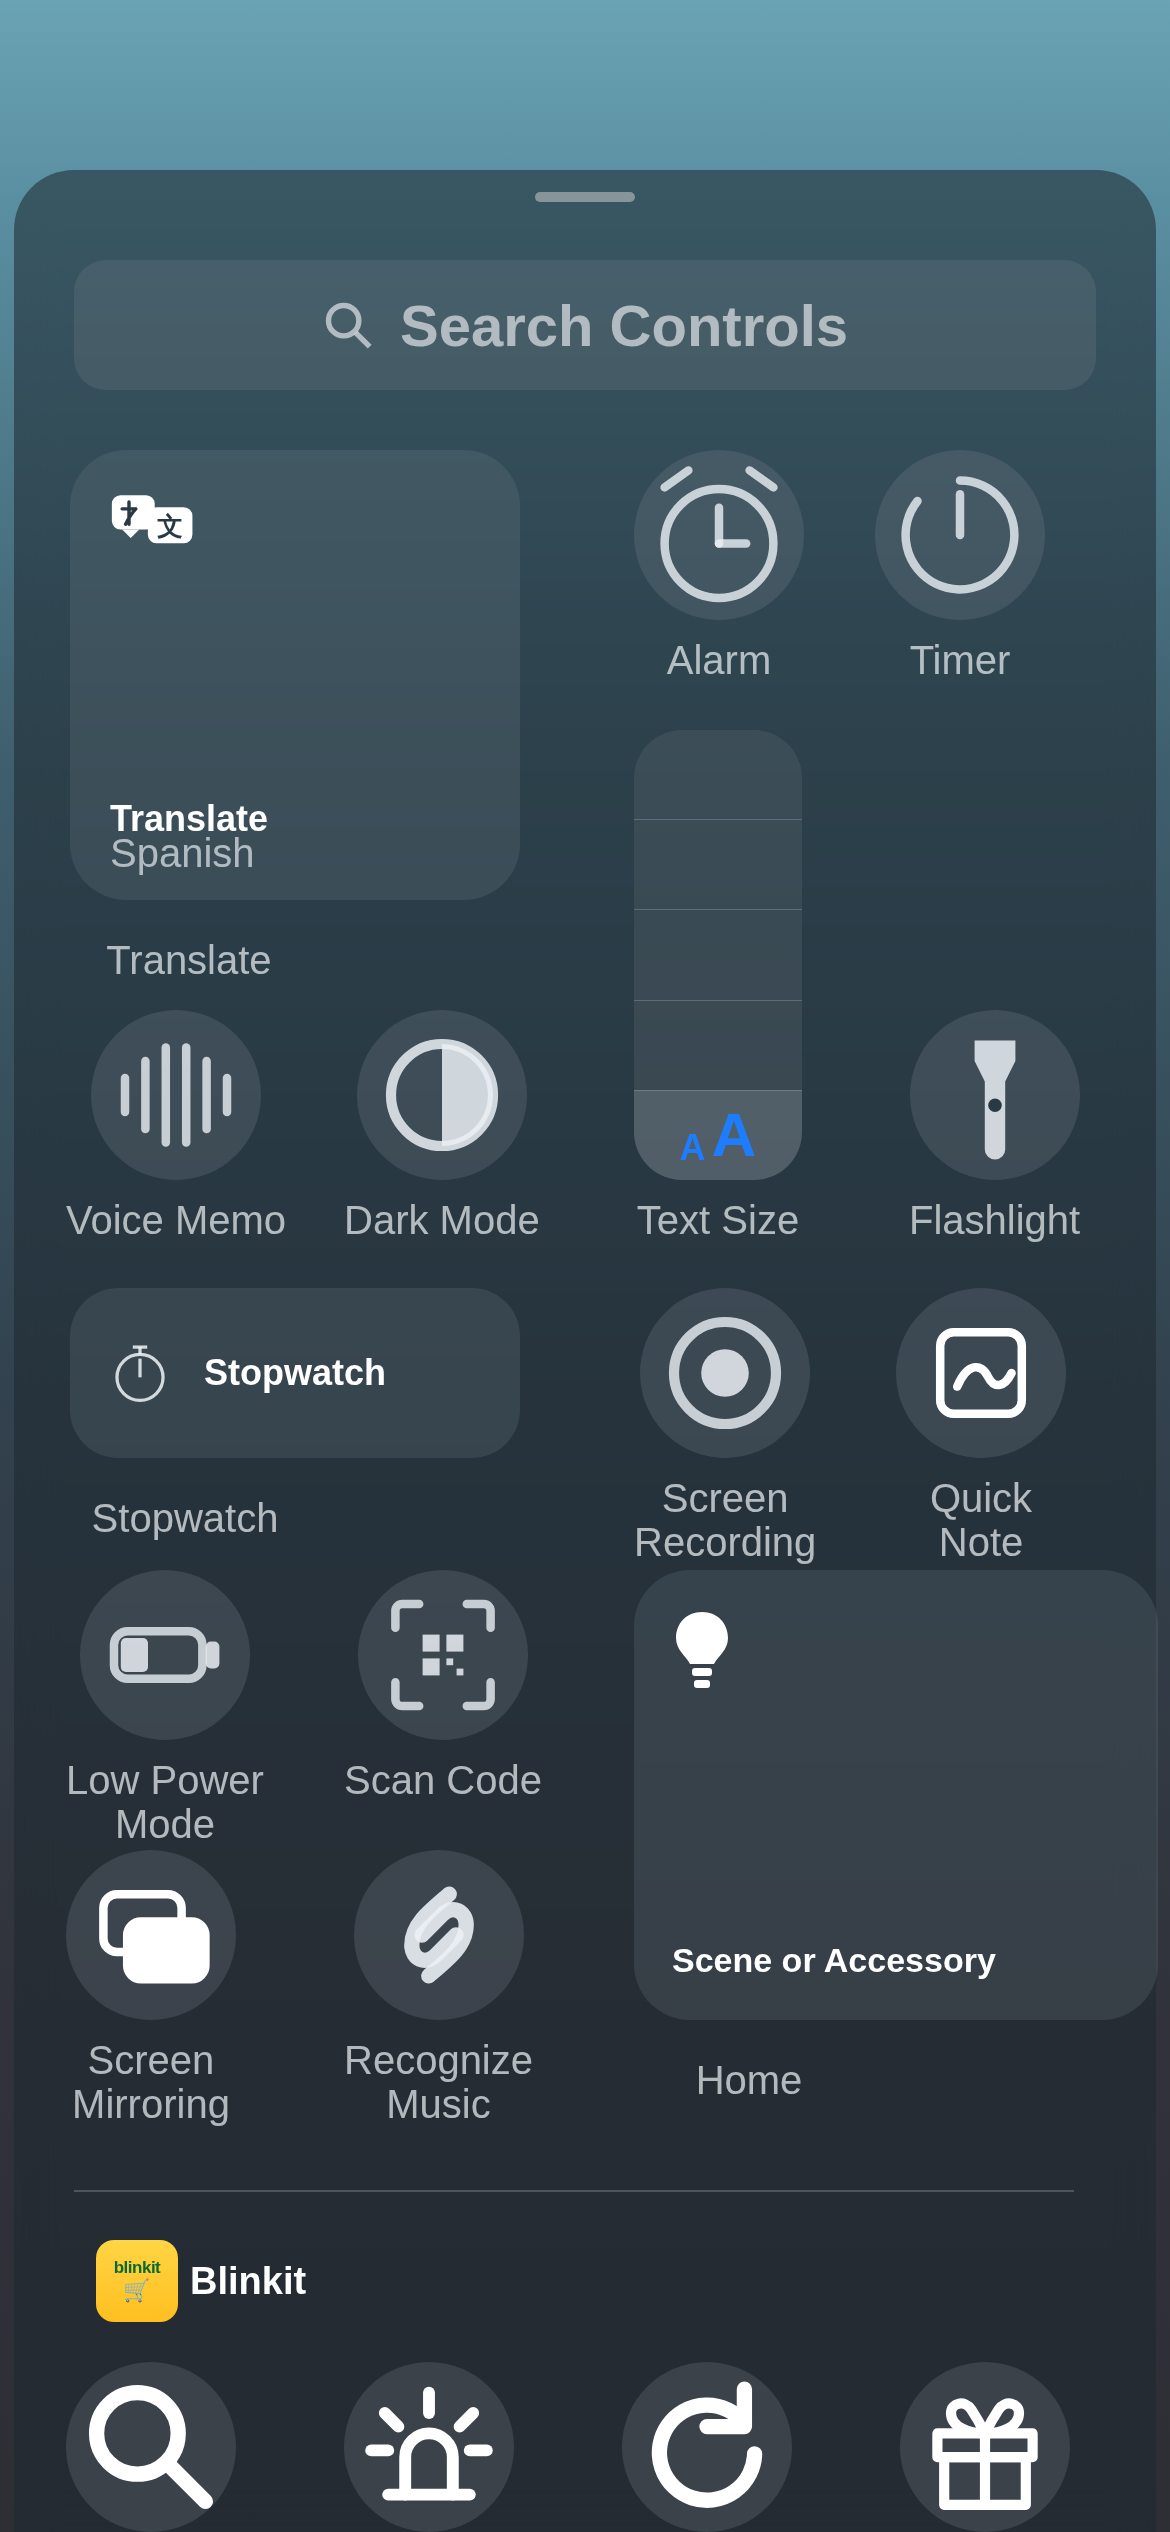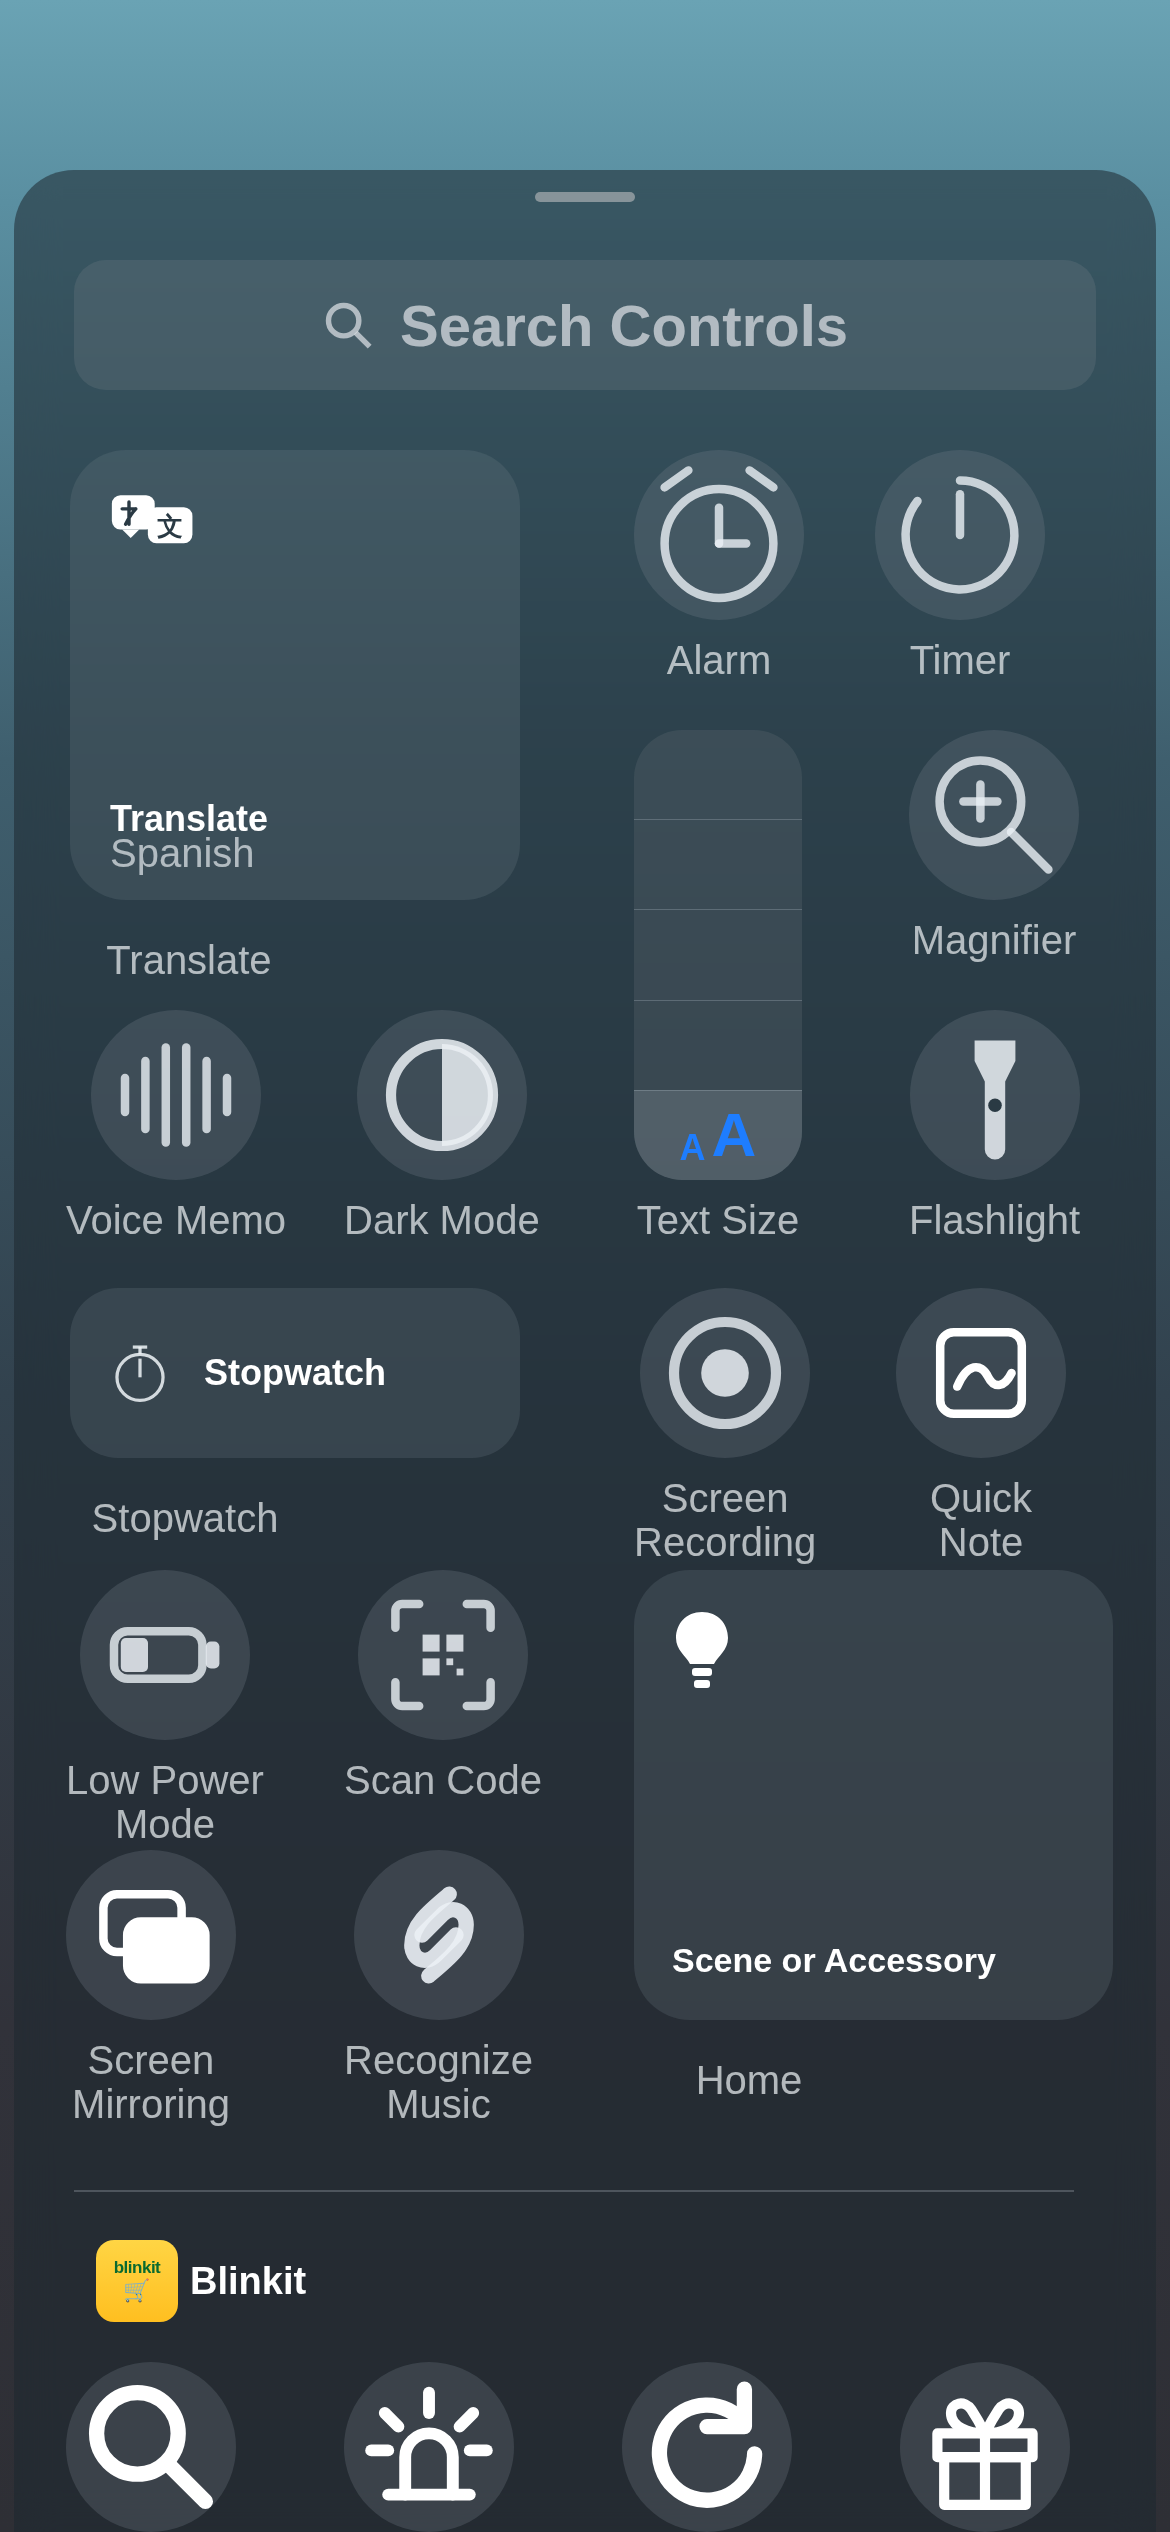--- a/index.html
+++ b/index.html
@@ -124,21 +124,21 @@
 
   .c-screenrec { left:560px; top:838px;}
   .c-quicknote { left:814px; top:838px;}
 
   .c-lowpower { left:-8px; top:1120px;}
   .c-scancode { left:270px; top:1120px;}
 
   
   .home {
     position:absolute; left:560px; top:1120px;
-    width:479px; height:450px;
+    width:524px; height:450px;
     border-radius:56px;
     background: rgba(120,130,140,0.22);
     padding: 38px;
   }
   .home svg { width:60px; height:90px; fill:#fff;}
   .home .hlabel { position:absolute; bottom:40px; left:38px; color:#fff; font-size:34px; font-weight:600;}
   .home-label { position:absolute; top:1590px; left:560px; width:450px;}
 
   .c-mirror { left:-8px; top:1400px;}
   .c-recognize { left:270px; top:1400px;}
@@ -216,31 +216,20 @@
     <div class="cell c-timer">
       <div class="circle">
           <svg class="ico" viewBox="0 0 100 100">
             <path d="M50 18 A32 32 0 1 1 25 30"></path>
             <line x1="50" y1="50" x2="50" y2="26"></line>
           </svg>
         </div>
       <div class="lbl">Timer</div>
     </div>
 
-    <div class="cell c-magnifier">
-      <div class="circle">
-          <svg class="ico" viewBox="0 0 100 100">
-            <circle cx="42" cy="42" r="24"></circle>
-            <line x1="60" y1="60" x2="82" y2="82"></line>
-            <line x1="42" y1="32" x2="42" y2="52"></line>
-            <line x1="32" y1="42" x2="52" y2="42"></line>
-          </svg>
-        </div>
-      <div class="lbl">Magnifier</div>
-    </div>
 
     <div class="textsize-wrap">
       <div class="textsize">
         <div class="seg"></div>
         <div class="seg"></div>
         <div class="seg"></div>
         <div class="seg"></div>
         <div class="seg active">
           <div class="aA">
               <span class="sm">A</span>

